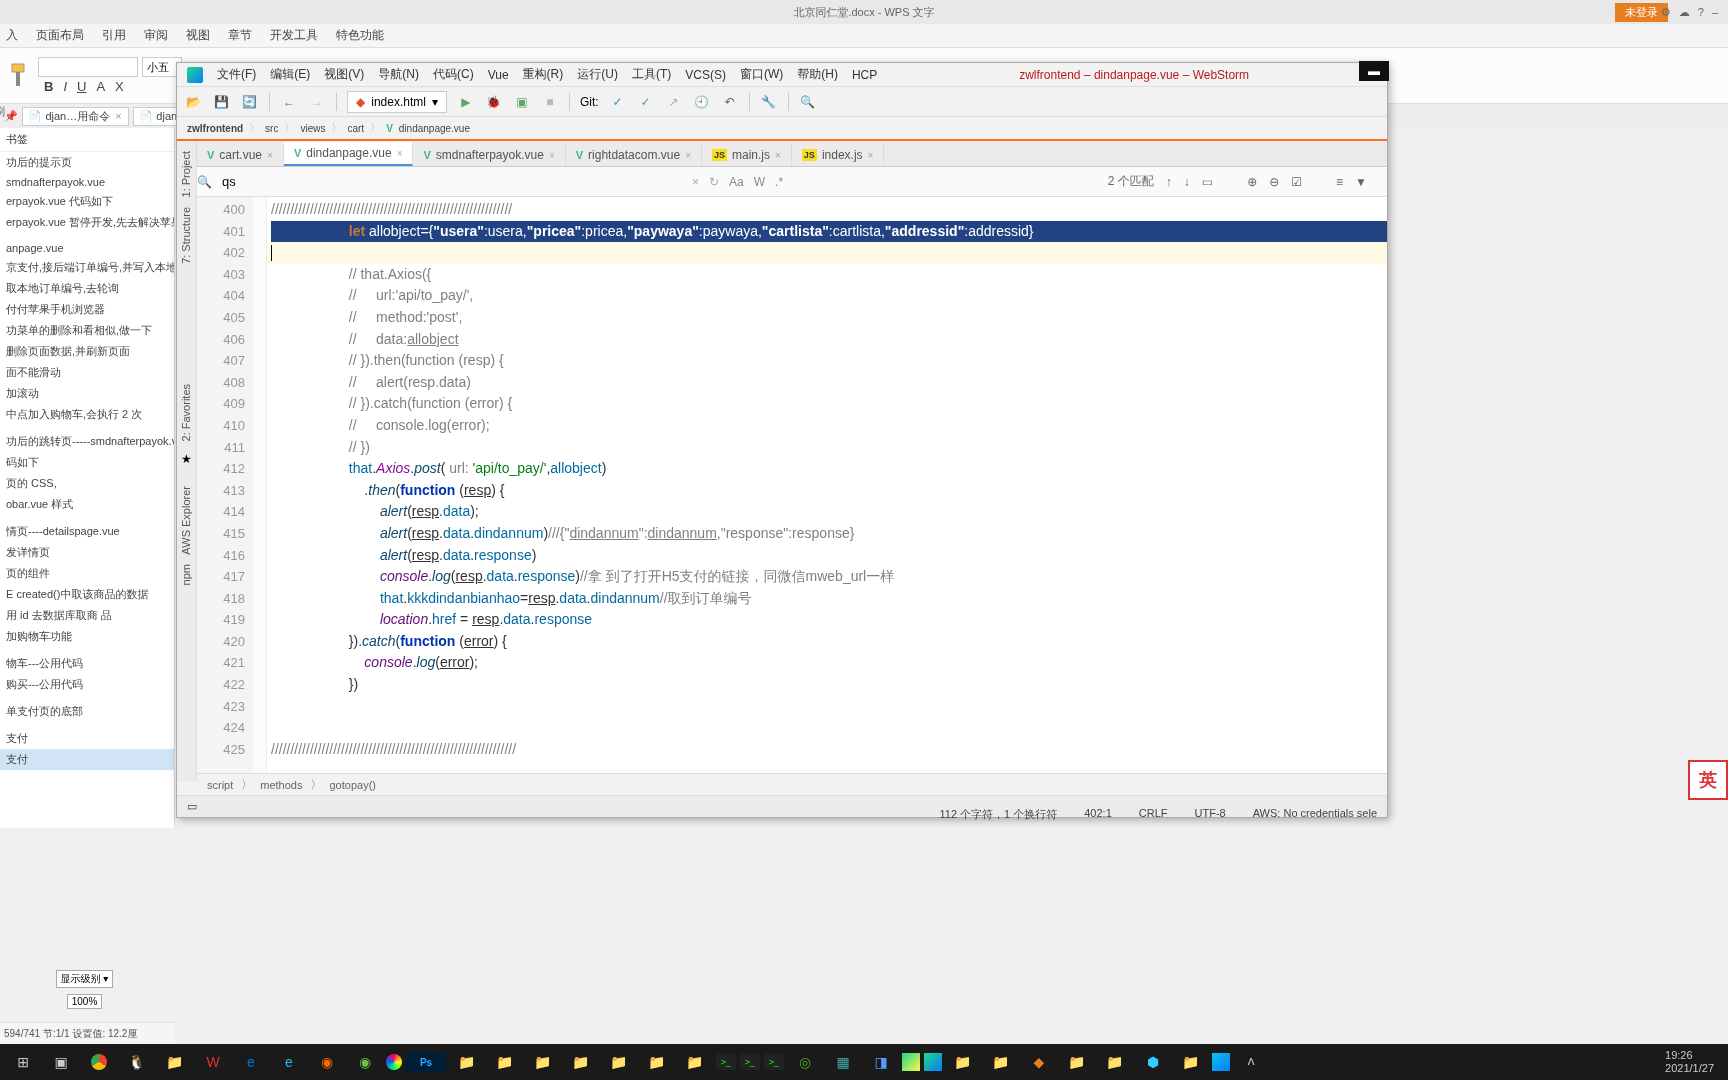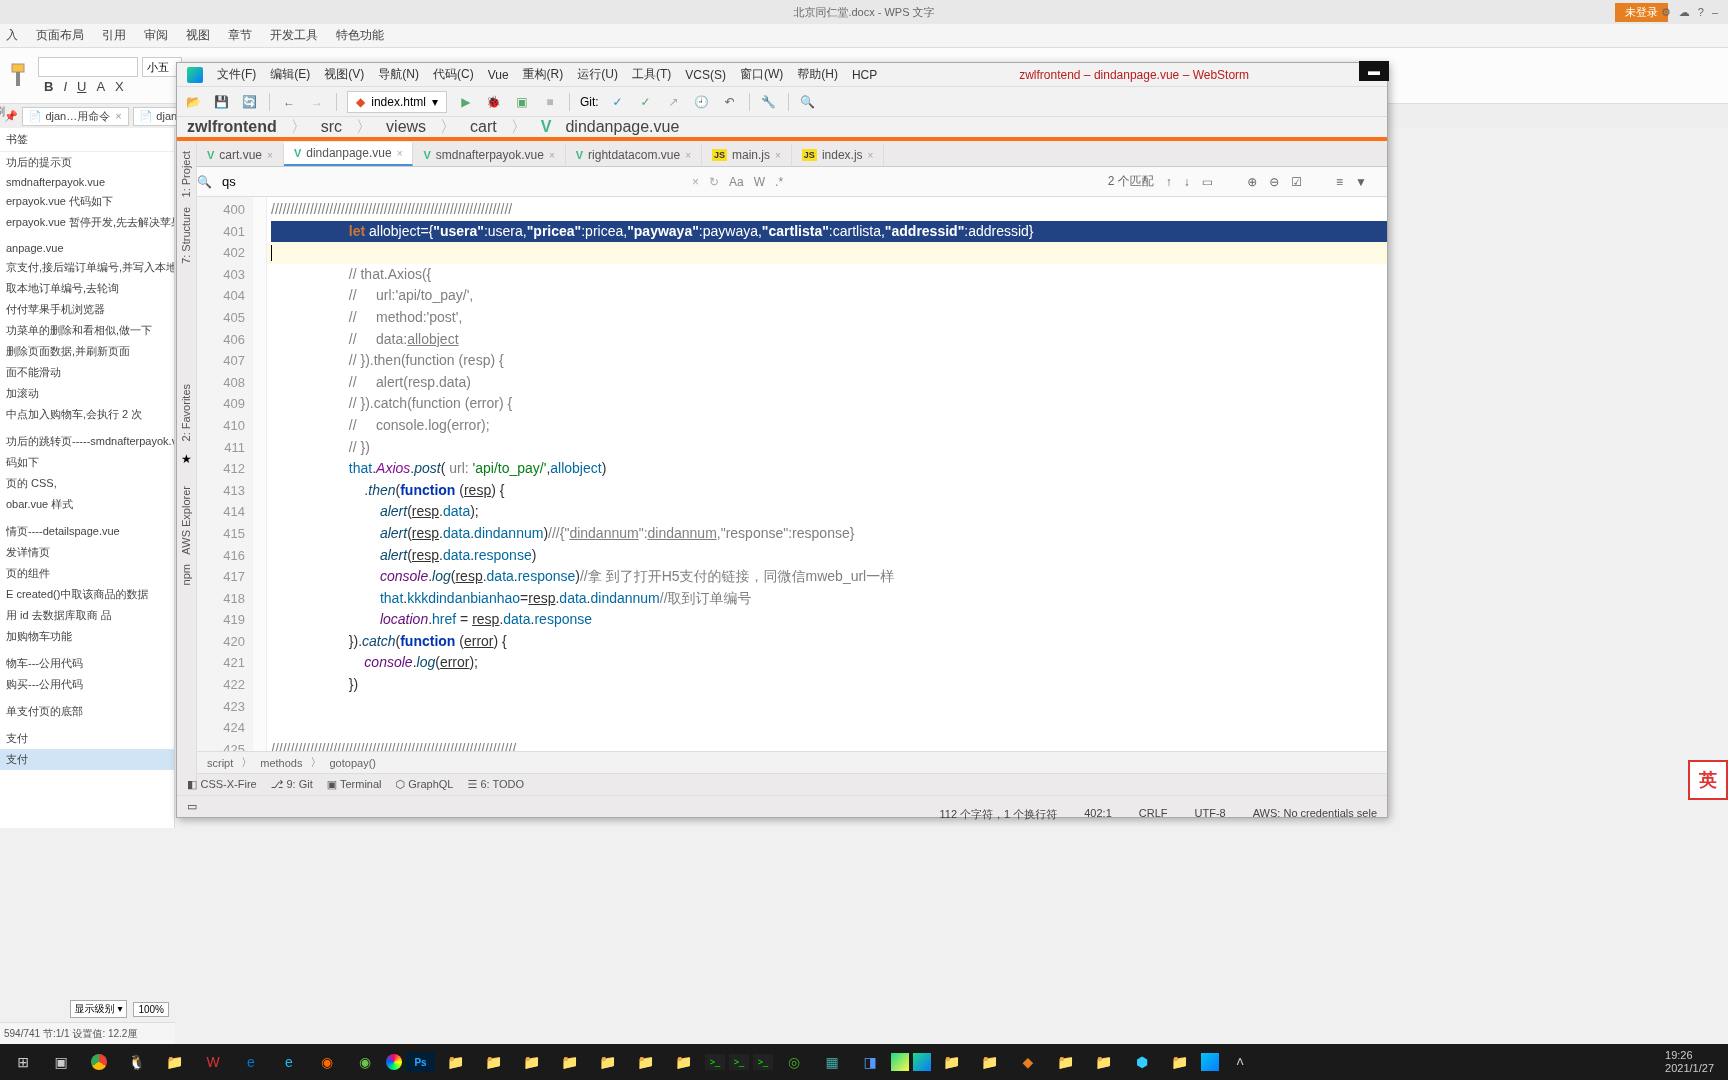--- a/index.html
+++ b/index.html
@@ -28,21 +28,21 @@
 .left-pane .item.sel { background: #d0e4f5; }
 
 
 .ws { position: absolute; left: 176px; top: 62px; width: 1212px; height: 756px; background: #f2f2f2; border: 1px solid #aaa; box-shadow: 2px 2px 8px rgba(0,0,0,0.3); display: flex; flex-direction: column; }
 .ws-menu { height: 24px; background: #f2f2f2; display: flex; align-items: center; gap: 14px; padding: 0 10px; font-size: 12px; color: #333; border-bottom: 1px solid #ddd; }
 .ws-menu .title { margin-left: auto; margin-right: auto; color: #b91c1c; font-size: 12px; }
 .ws-tool { height: 30px; background: #f2f2f2; display: flex; align-items: center; gap: 10px; padding: 0 8px; border-bottom: 1px solid #ddd; }
 .ws-tool .ticon { width: 18px; height: 18px; display: flex; align-items: center; justify-content: center; color: #666; }
 .ws-tool .sep { width: 1px; height: 18px; background: #ccc; }
 .ws-tool .runcfg { border: 1px solid #ccc; background: #fff; height: 22px; padding: 0 8px; display: flex; align-items: center; gap: 6px; font-size: 12px; }
-.ws-crumb { height: 24px; background: #f2f2f2; display: flex; align-items: center; gap: 14px; padding: 0 10px; font-size: 16px; color: #444; border-bottom: 4px solid #f97316; }
+.ws-crumb { height: 24px; background: #f2f2f2; display: flex; align-items: center; gap: 6px; padding: 0 10px; font-size: 10px; color: #444; border-bottom: 2px solid #f97316; }
 .ws-crumb .sep { color: #aaa; }
 .ws-crumb .vicon { color: #41b883; font-weight: bold; }
 
 .ws-tabs { height: 26px; background: #eceaea; display: flex; align-items: flex-end; padding-left: 20px; font-size: 12px; border-bottom: 1px solid #ccc; }
 .ws-tabs .etab { padding: 4px 10px; display: flex; align-items: center; gap: 5px; border-right: 1px solid #ddd; color: #555; }
 .ws-tabs .etab.active { background: #fff; border-bottom: 2px solid #4a90d9; }
 .ws-tabs .etab .x { color: #aaa; font-size: 10px; }
 .ws-tabs .vicon { color: #41b883; font-weight: bold; font-size: 11px; }
 .ws-tabs .jsicon { background: #f7df1e; color: #333; font-size: 9px; font-weight: bold; padding: 1px 2px; }
 
@@ -75,21 +75,21 @@
 .caret-line { background: #fffae3; }
 .cursor-blink { display: inline-block; width: 1px; height: 16px; background: #000; vertical-align: middle; }
 
 .ws-crumb2 { height: 22px; background: #f2f2f2; display: flex; align-items: center; gap: 8px; padding-left: 30px; font-size: 11px; color: #666; border-top: 1px solid #ddd; }
 .ws-bottom { height: 22px; background: #eceaea; display: flex; align-items: center; gap: 14px; padding: 0 10px; font-size: 11px; color: #555; border-top: 1px solid #ddd; }
 .ws-status { height: 22px; background: #eceaea; display: flex; align-items: center; padding: 0 10px; font-size: 11px; color: #444; border-top: 1px solid #ddd; }
 .ws-status .r { margin-left: auto; display: flex; gap: 27px; margin-top: 16px; }
 
 
 .wps-status { position: absolute; left: 0; bottom: 36px; height: 22px; width: 175px; background: #f5f5f5; border-top: 1px solid #ddd; display: flex; align-items: center; gap: 8px; font-size: 10px; color: #555; padding: 0 4px; }
-.wps-status2 { position: absolute; left: 0; bottom: 60px; height: 22px; width: 175px; display: flex; align-items: center; justify-content: flex-end; gap: 6px; padding-right: 6px; }
+.wps-status2 { position: absolute; left: 0; bottom: 71px; height: 22px; width: 175px; display: flex; align-items: center; justify-content: flex-end; gap: 6px; padding-right: 6px; flex-direction: column; }
 .wps-status2 .combo { border: 1px solid #aaa; font-size: 10px; padding: 1px 4px; background: #fff; }
 
 
 .badge-right { position: absolute; right: 0; top: 760px; width: 40px; height: 40px; background: #fff; border: 2px solid #d33; display: flex; align-items: center; justify-content: center; color: #d33; font-size: 18px; font-weight: bold; }
 
 
 .taskbar { position: absolute; left: 0; bottom: 0; width: 100%; height: 36px; background: #1a1a1a; display: flex; align-items: center; padding: 0 6px; gap: 4px; }
 .taskbar .tbtn { width: 34px; height: 30px; display: flex; align-items: center; justify-content: center; color: #ccc; font-size: 14px; }
 .taskbar .tbtn.folder { color: #f0c040; }
 .taskbar .clock { margin-left: auto; color: #ccc; font-size: 11px; text-align: left; line-height: 13px; padding-right: 8px; }
@@ -368,27 +368,20 @@
   </div>
 
   <div class="ws-crumb2">
     <span>script</span>
       <span>〉</span>
     <span>methods</span>
       <span>〉</span>
     <span>gotopay()</span>
   </div>
 
-  <div class="ws-bottom">
-    <span>◧ <span>CSS-X-Fire</span></span>
-    <span>⎇ <span>9: Git</span></span>
-    <span>▣ <span>Terminal</span></span>
-    <span>⬡ <span>GraphQL</span></span>
-    <span>☰ <span>6: TODO</span></span>
-  </div>
 
   <div class="ws-status">
     <span>▭</span>
     <div class="r">
       <span>112 个字符，1 个换行符</span>
       <span>402:1</span>
       <span>CRLF</span>
       <span>UTF-8</span>
       <span>AWS: No credentials sele</span>
     </div>
@@ -404,21 +397,21 @@
       <span style="width:16px;height:16px;border-radius:50%;background:conic-gradient(#ea4335 0 120deg,#fbbc05 120deg 240deg,#34a853 240deg 360deg);display:inline-block"></span>
     </div>
   <div class="tbtn">🐧</div>
   <div class="tbtn">📁</div>
   <div class="tbtn" style="color:#d33">W</div>
   <div class="tbtn" style="color:#0078d7">e</div>
   <div class="tbtn" style="color:#1ebbee">e</div>
   <div class="tbtn" style="color:#ff6a00">◉</div>
   <div class="tbtn" style="color:#6cc24a">◉</div>
   <div class="tbtn" style="background:conic-gradient(#f06,#ff0,#0f6,#06f,#f06);width:16px;height:16px;border-radius:50%"></div>
-  <div class="tbtn" style="background:#001e36;color:#31a8ff;font-size:10px;font-weight:bold;width:29px;height:20px">Ps</div>
+  <div class="tbtn" style="background:#001e36;color:#31a8ff;font-size:10px;font-weight:bold;width:40px;height:20px">Ps</div>
   <div class="tbtn folder">📁</div>
   <div class="tbtn folder">📁</div>
   <div class="tbtn folder">📁</div>
   <div class="tbtn folder">📁</div>
   <div class="tbtn folder">📁</div>
   <div class="tbtn folder">📁</div>
   <div class="tbtn folder">📁</div>
   <div class="tbtn" style="background:#222;color:#0f0;font-size:9px;width:20px;height:16px">&gt;_</div>
   <div class="tbtn" style="background:#222;color:#0f0;font-size:9px;width:20px;height:16px">&gt;_</div>
   <div class="tbtn" style="background:#222;color:#0f0;font-size:9px;width:20px;height:16px">&gt;_</div>

